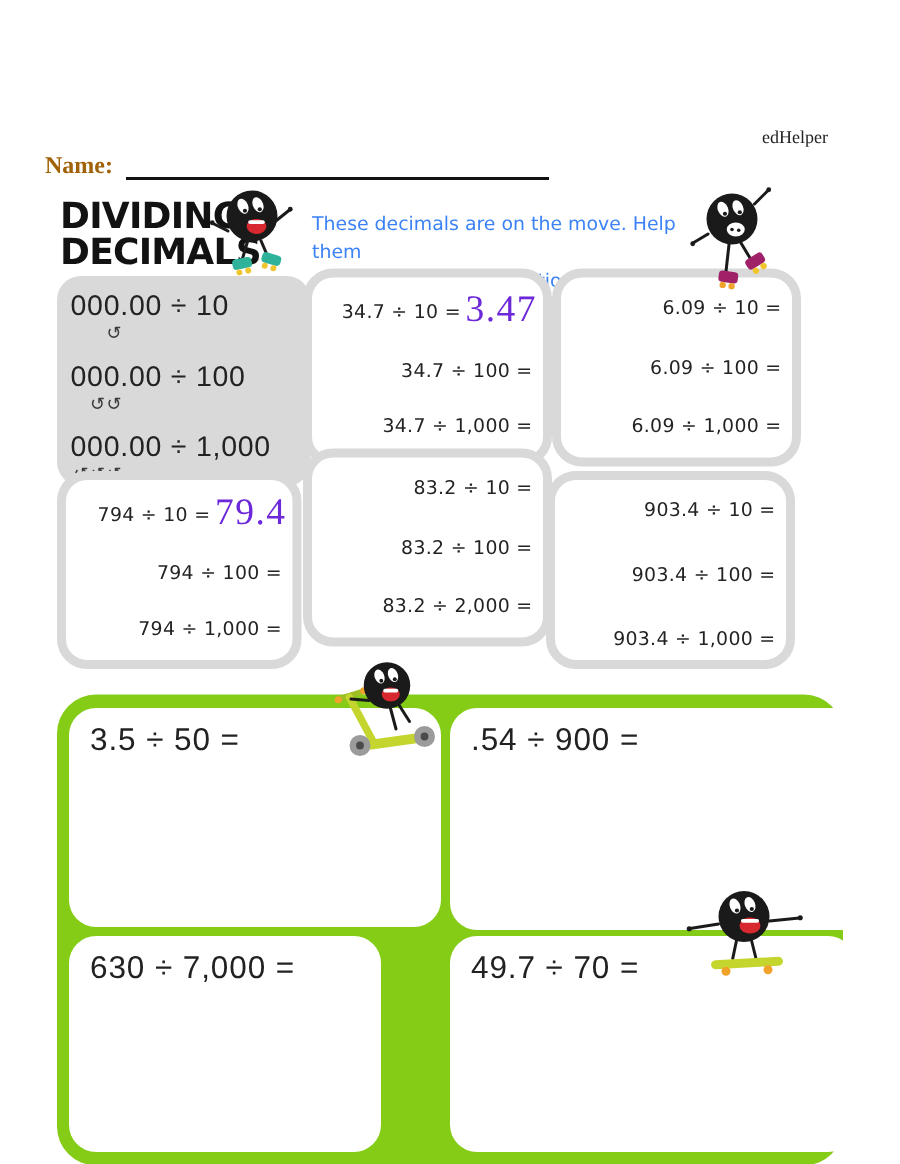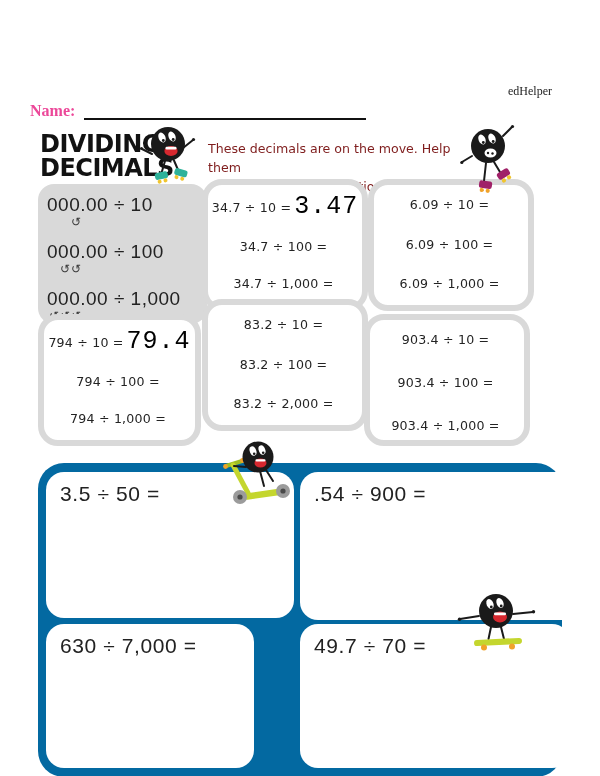--- a/index.html
+++ b/index.html
@@ -3,60 +3,60 @@
 <meta charset="utf-8">
 <style>
   html,body{margin:0;padding:0;background:#fff;}
   .page{position:relative;width:600px;height:776px;background:#ffffff;overflow:hidden;
         font-family:"Liberation Sans",sans-serif;color:#1d1d1d;margin-top:48px;}
 
   
   .brand{position:absolute;top:36px;left:508px;font-family:"Liberation Serif",serif;
          font-size:12px;color:#222;}
   .name-row{position:absolute;top:54px;left:30px;display:flex;align-items:flex-end;}
-  .name-label{font-family:"Liberation Serif",serif;font-weight:bold;font-size:16px;color:#ec4899;}
+  .name-label{font-family:"Liberation Serif",serif;font-weight:bold;font-size:16px;color:#a16207;}
   .name-line{display:inline-block;width:282px;height:16px;margin-left:9px;
              border-bottom:2px solid #111;}
 
   
   .title{position:absolute;top:84px;left:40px;font-family:"DejaVu Sans",sans-serif;
          font-weight:900;font-size:24px;line-height:24px;letter-spacing:-0.5px;color:#121212;}
   .instruction{position:absolute;top:92px;left:208px;width:262px;font-family:"DejaVu Sans",sans-serif;
-         font-size:12.6px;line-height:1.5;color:#7f1d1d;}
+         font-size:12.6px;line-height:1.5;color:#3b82f6;}
   .mascot{position:absolute;z-index:6;}
   .mascot svg{display:block;width:100%;height:100%;}
   .m-title{top:76px;left:138px;width:62px;height:66px;}
   .m-head2{top:74px;left:460px;width:62px;height:78px;}
   .m-scooter{top:392px;left:216px;width:82px;height:68px;}
   .m-skate{top:540px;left:450px;width:96px;height:66px;}
 
   
   .ref-box{position:absolute;left:38px;top:136px;width:160px;height:120px;background:#d9d9d9;
            border-radius:16px;padding:8px 0 12px 9px;box-sizing:content-box;
            display:flex;flex-direction:column;justify-content:space-between;z-index:1;}
   .ref-row{position:relative;font-family:"Liberation Sans",sans-serif;font-size:19px;
            letter-spacing:0.5px;color:#222;line-height:26px;height:26px;white-space:nowrap;}
   .curl{position:absolute;bottom:-9px;font-size:12px;line-height:10px;color:#3a3a3a;}
 
   
   .pbox{position:absolute;background:#fff;border:6px solid #d9d9d9;border-radius:20px;
         box-sizing:border-box;display:flex;flex-direction:column;justify-content:space-between;
-        padding:12px 4px 14px 4px;z-index:1;}
+        padding:12px 4px 14px 4px;z-index:1;align-items:flex-end;}
   .pbox-1{left:202px;top:131px;width:166px;height:132px;}
   .pbox-2{left:368px;top:131px;width:166px;height:132px;}
   .pbox-3{left:38px;top:266px;width:163px;height:132px;}
   .pbox-4{left:202px;top:251px;width:166px;height:132px;}
   .pbox-5{left:364px;top:266px;width:166px;height:132px;gap:28px;}
   .prob-line{display:flex;justify-content:center;align-items:center;white-space:nowrap;}
   .expr{font-family:"DejaVu Sans",sans-serif;font-size:12.6px;letter-spacing:0.2px;color:#232323;}
-  .ans{font-family:Liberation Mono, monospace;font-size:25px;letter-spacing:1px;
-       color:#000000;margin-left:3px;line-height:20px;}
-
-  
-  .work-panel{position:absolute;left:38px;top:415px;width:524px;height:314px;background:#0369a1;
+  .ans{font-family:Liberation Serif, serif;font-size:25px;letter-spacing:1px;
+       color:#6d28d9;margin-left:3px;line-height:20px;}
+
+  
+  .work-panel{position:absolute;left:38px;top:415px;width:524px;height:314px;background:#84cc16;
               border-radius:26px;z-index:0;}
   .wbox{position:absolute;background:#fff;border-radius:18px;}
   .wbox-0{left:8px;top:9px;width:248px;height:146px;}
   .wbox-1{left:262px;top:9px;width:254px;height:148px;padding-left:44px;}
   .wbox-2{left:8px;top:161px;width:208px;height:144px;}
   .wbox-3{left:262px;top:161px;width:254px;height:144px;padding-left:16px;}
   .wexpr{position:absolute;left:14px;top:10px;font-family:"Liberation Sans",sans-serif;
          font-size:21px;letter-spacing:0.6px;color:#222;white-space:nowrap;}
 </style>
 </head>

